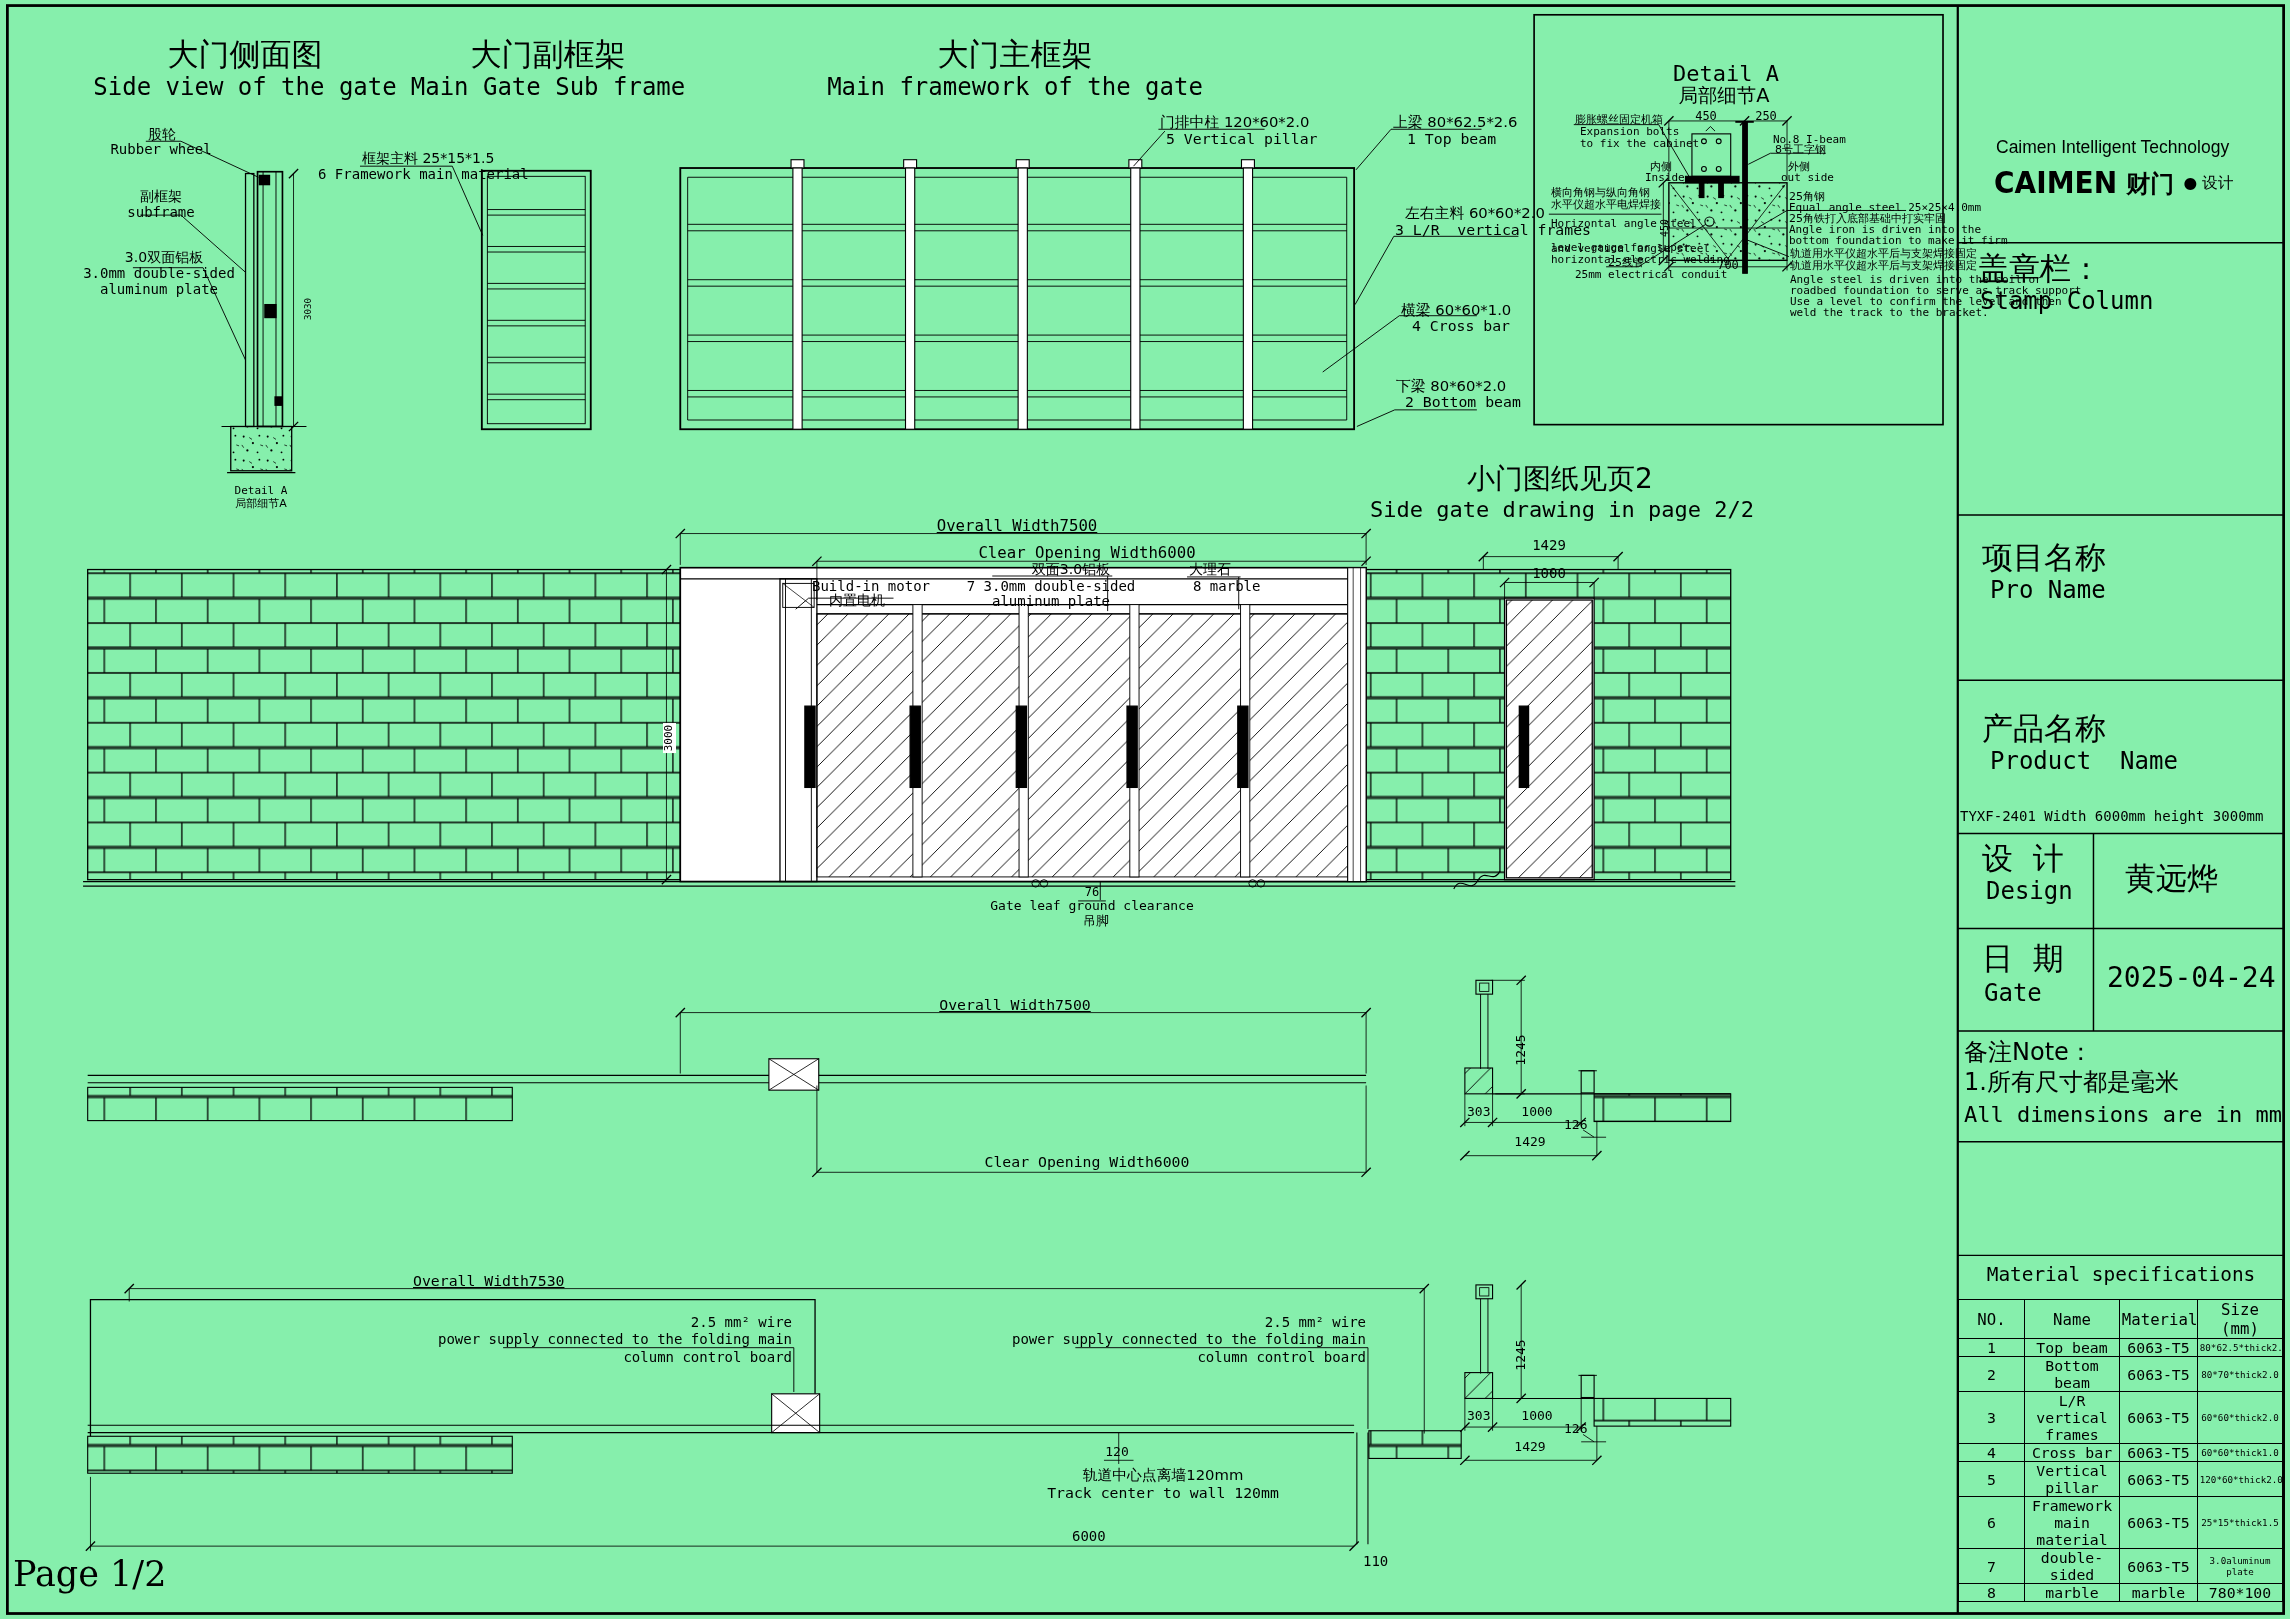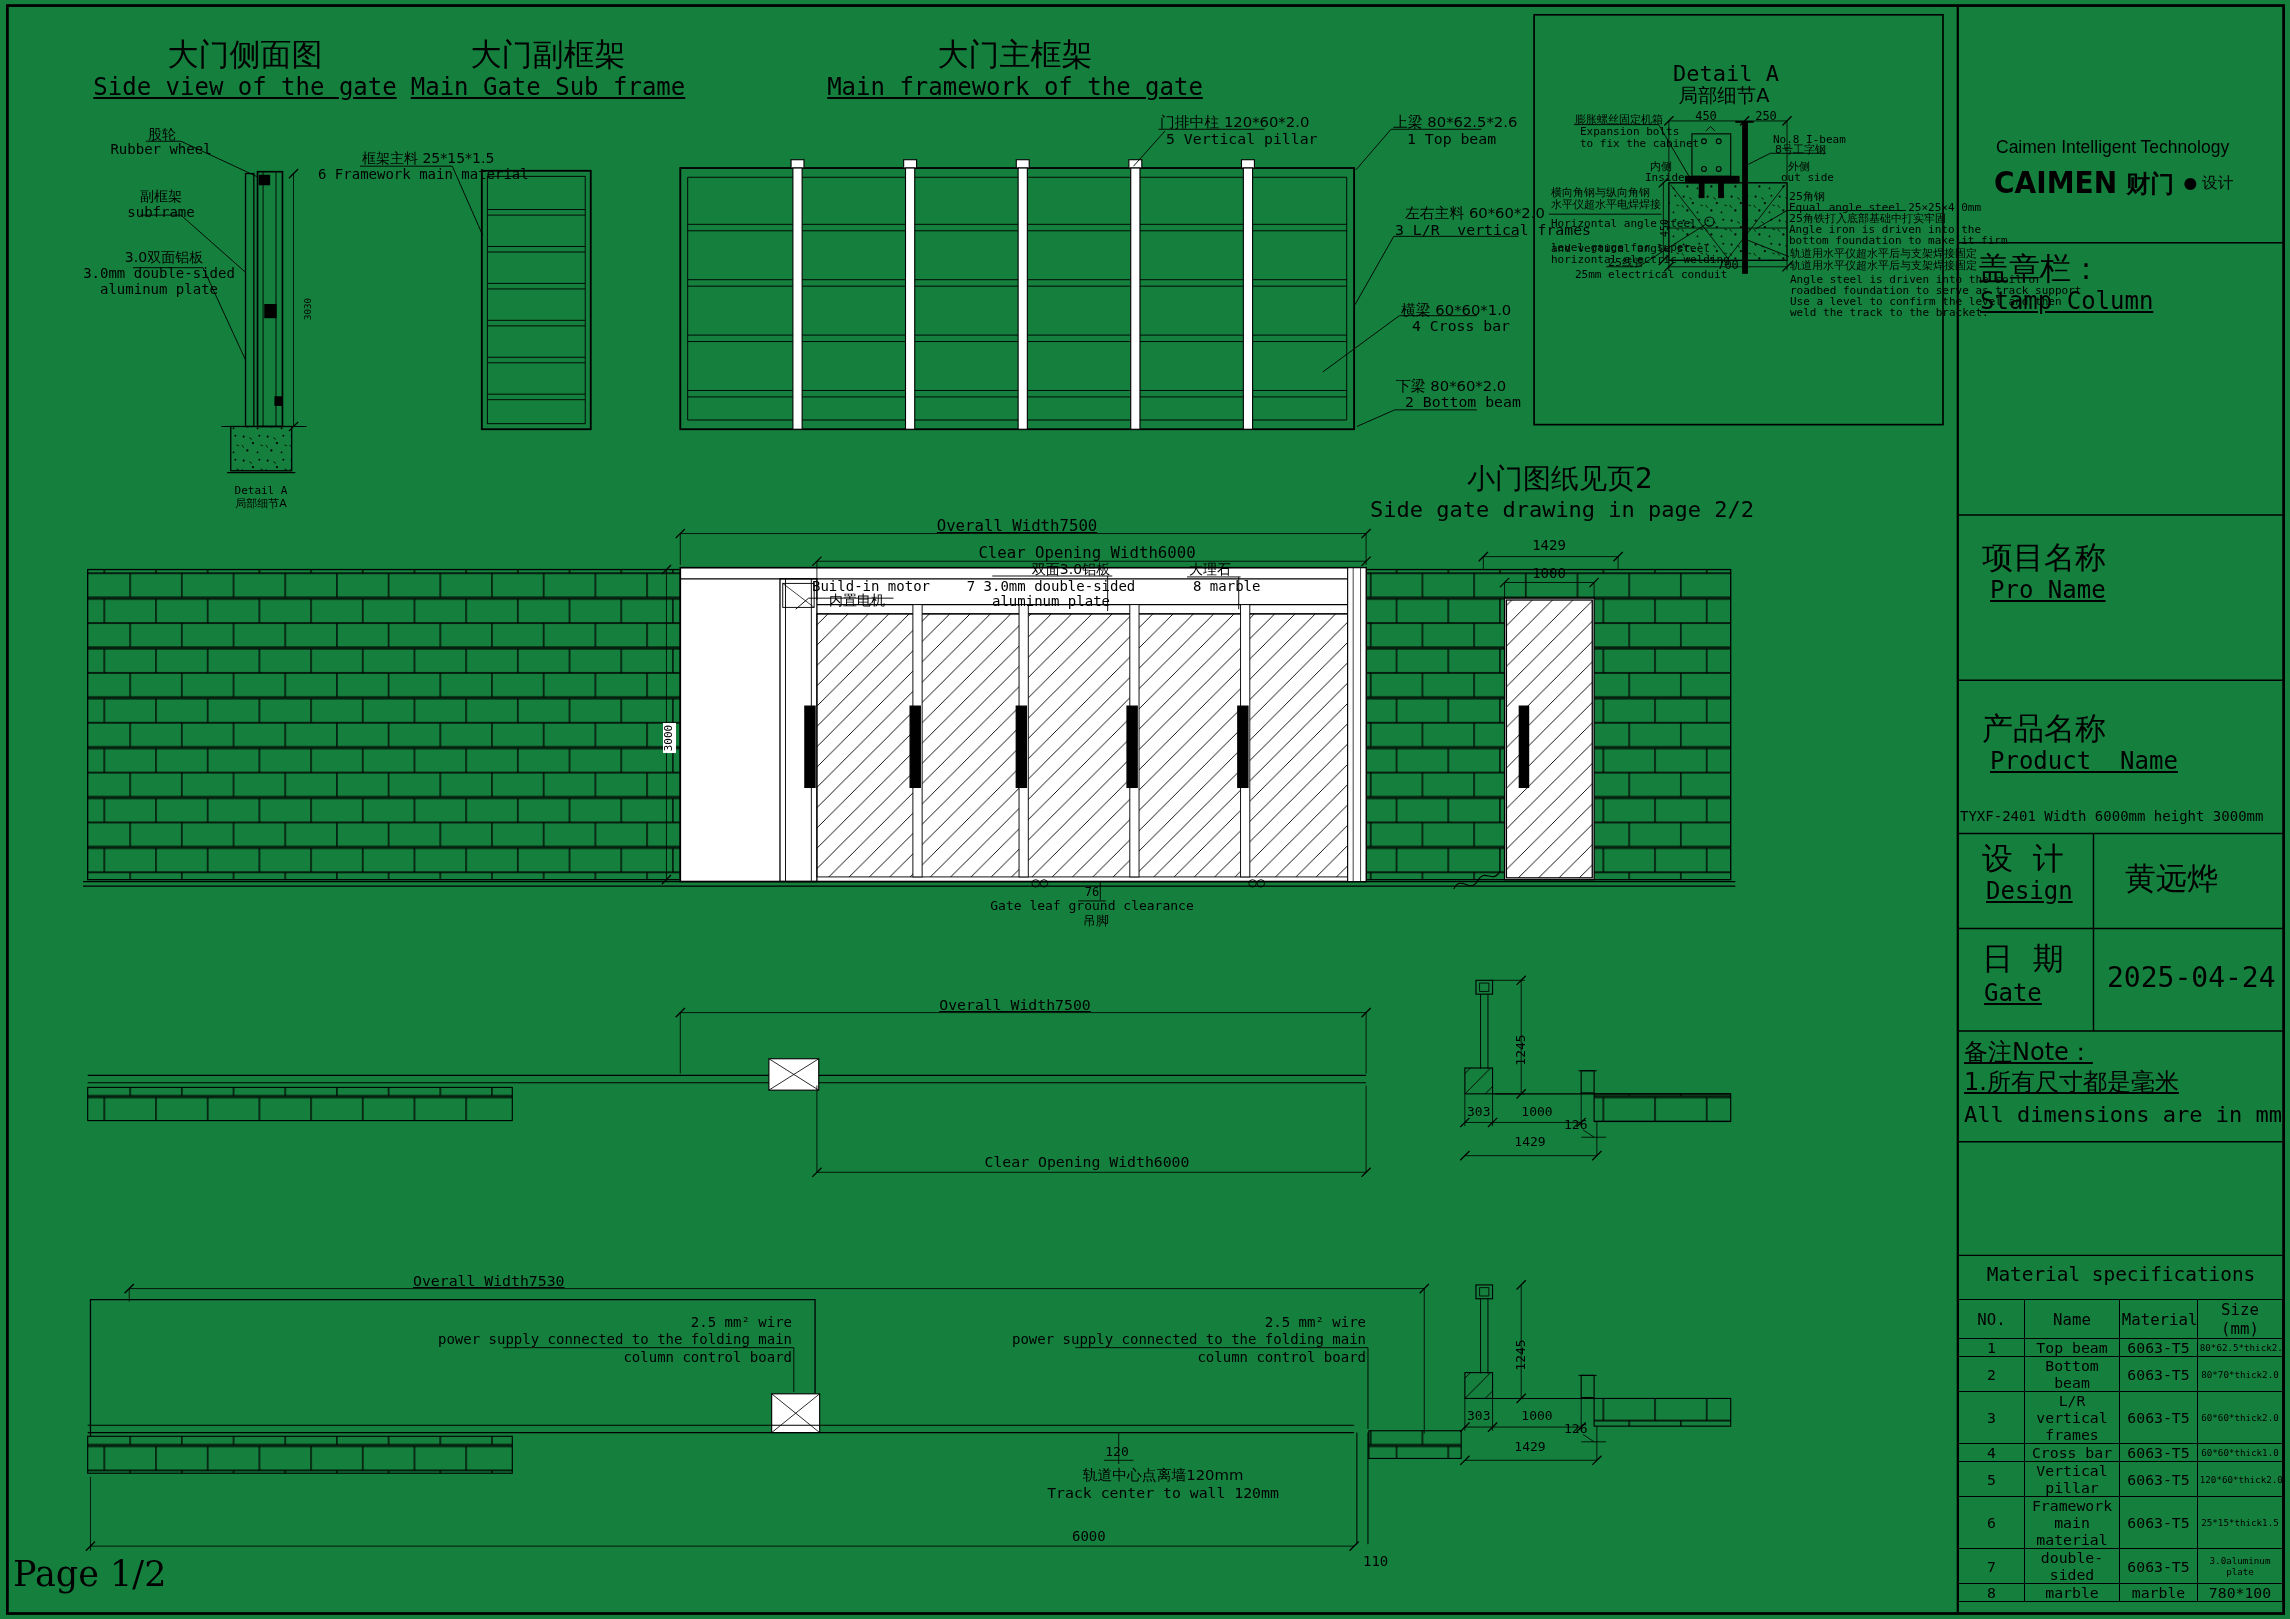--- a/index.html
+++ b/index.html
@@ -1,27 +1,27 @@
 <!DOCTYPE html>
 <html style="font-size:14.8px"><head>
 <meta charset="utf-8">
 <style>
   html,body{margin:0;padding:0;background:#e8e8e8;}
-  #sheet{position:relative;width:2291px;height:1620px;background:#15803d;overflow:hidden;
+  #sheet{position:relative;width:2291px;height:1620px;background:#86efac;overflow:hidden;
          font-family:"DejaVu Sans Mono","Liberation Mono",monospace;color:#000;}
   #linework{position:absolute;left:0;top:0;}
   .lbl{position:absolute;white-space:pre;color:#000;line-height:1.15;
        font-family:"DejaVu Sans Mono","Liberation Mono",monospace;}
   .cn{font-family:"DejaVu Sans","Liberation Sans",sans-serif;}
   .ctr{transform:translateX(-50%);}
   .rgt{transform:translateX(-100%);}
   .rotl{transform:rotate(-90deg) translateX(-50%);transform-origin:0 0;}
   .fs10{font-size:9.2px;} .fs11{font-size:10px;} .fs12{font-size:11px;} .fs13{font-size:12px;}
   .fs14{font-size:13px;} .fs15{font-size:14px;} .fs16{font-size:14.8px;} .fs17{font-size:15.7px;}
-  .fs19{font-size:17.5px;} .fs21{font-size:19.4px;} .fs24{font-size:22px;} .fs26{font-size:24px;text-decoration:underline;} .fs30{font-size:28px;} .fs34{font-size:31px;} .fs38{font-size:35px;}
+  .fs19{font-size:17.5px;} .fs21{font-size:19.4px;} .fs24{font-size:22px;} .fs26{font-size:24px;} .fs30{font-size:28px;} .fs34{font-size:31px;} .fs38{font-size:35px;}
   .ul{text-decoration:underline;}
   .serif{font-family:"DejaVu Serif","Liberation Serif",serif;}
   .logo-row{position:absolute;display:flex;align-items:center;gap:9.2px;}
   .logo-main{font-family:"DejaVu Sans","Liberation Sans",sans-serif;font-weight:900;
              font-size:28px;letter-spacing:0px;transform:scaleY(1.05);}
   .logo-cnb{font-family:"DejaVu Sans","Liberation Sans",sans-serif;font-weight:900;font-size:24px;}
   .logo-tail{font-family:"DejaVu Sans","Liberation Sans",sans-serif;font-size:15.7px;}
   #mat-table{position:absolute;left:1958px;top:1299px;width:325px;height:278px;
              border-collapse:collapse;table-layout:fixed;}
   #mat-table th,#mat-table td{border:1.5px solid #000;text-align:center;vertical-align:middle;

